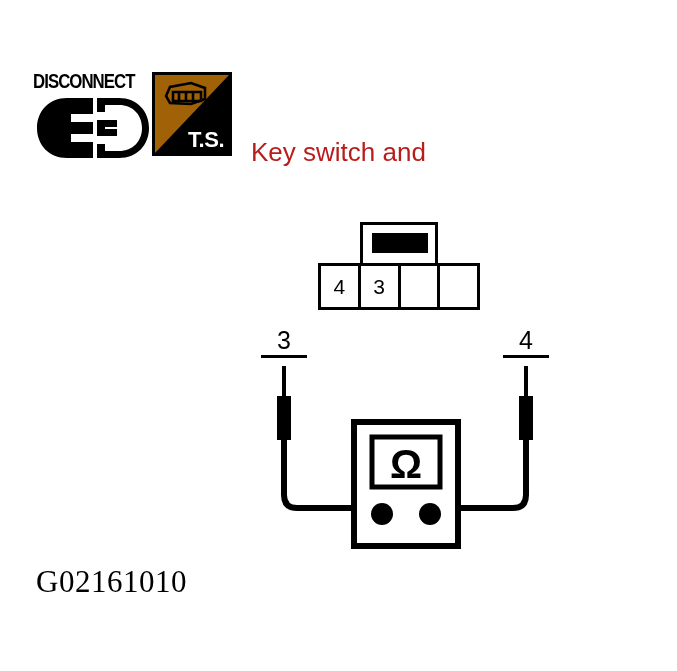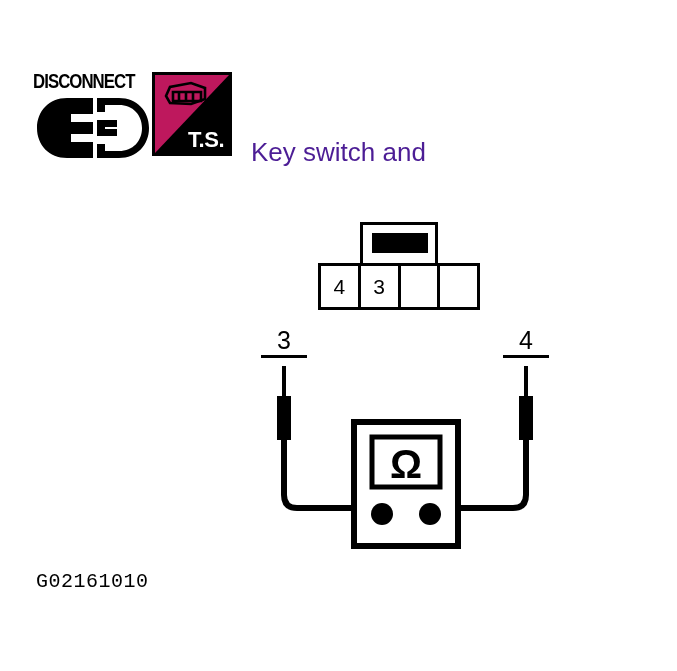--- a/index.html
+++ b/index.html
@@ -51,21 +51,21 @@
     height: 60px;
   }
 
   
   #ts-box {
     position: absolute;
     left: 152px;
     top: 72px;
     width: 80px;
     height: 84px;
-    background: #be185d;
+    background: #a16207;
     border: 3px solid #000000;
     box-sizing: border-box;
     overflow: hidden;
   }
   #ts-diagonal {
     position: absolute;
     left: 0; top: 0;
     width: 100%; height: 100%;
   }
   #ts-label {
@@ -91,21 +91,21 @@
   #heading-block {
     position: absolute;
     left: 251px;
     top: 133px;
     width: 420px;
   }
   .heading-line {
     font-family: "Liberation Sans", sans-serif;
     font-size: 26px;
     line-height: 38px;
-    color: #4c1d95;
+    color: #b91c1c;
     white-space: nowrap;
   }
 
   
   #connector-block {
     position: absolute;
     left: 318px;
     top: 222px;
     width: 162px;
     height: 88px;
@@ -181,22 +181,22 @@
     top: 0;
     width: 677px;
     height: 671px;
   }
 
   
   #caption {
     position: absolute;
     left: 36px;
     top: 567px;
-    font-family: Liberation Mono, monospace;
-    font-size: 20px;
+    font-family: Liberation Serif, serif;
+    font-size: 31px;
     line-height: 30px;
     color: #000000;
     letter-spacing: 0.5px;
   }
 </style>
 </head>
 <body>
 
 <div id="page">
 

